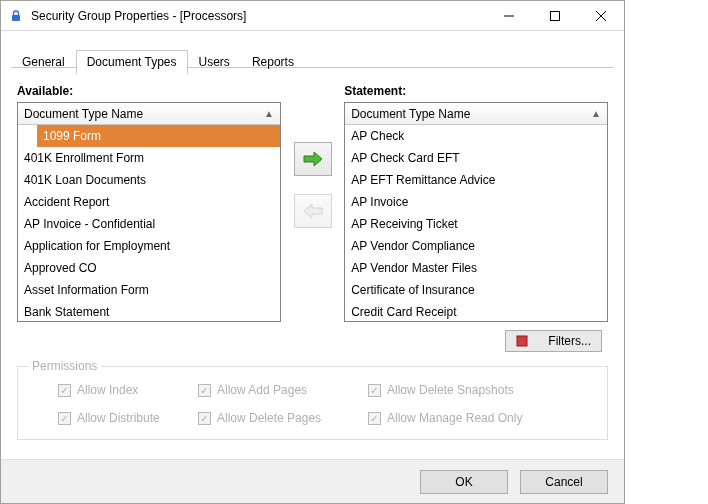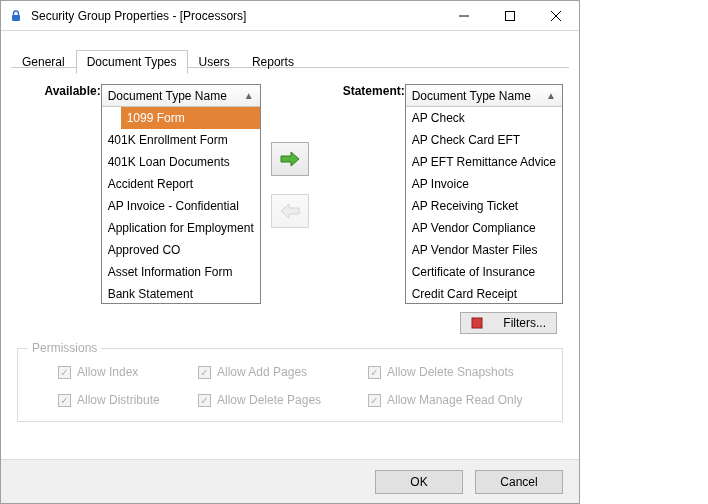--- a/index.html
+++ b/index.html
@@ -7,21 +7,21 @@
   body {
     font-family: "Segoe UI", Tahoma, sans-serif;
     font-size: 12px;
     background: #fff;
     color: #000;
     width: 708px;
     height: 504px;
     overflow: hidden;
   }
   .window {
-    width: 580px;
+    width: 625px;
     height: 504px;
     border: 1px solid #a0a0a0;
     display: flex;
     flex-direction: column;
     background: #fff;
   }
   .titlebar {
     height: 30px;
     display: flex;
     align-items: center;
@@ -83,21 +83,21 @@
     flex-direction: column;
     padding: 16px 6px 0 6px;
   }
   .lists-row {
     display: flex;
     align-items: flex-start;
   }
   .list-col {
     width: 300px;
     display: flex;
-    flex-direction: row;
+    flex-direction: column;
     justify-content: flex-end;
   }
   .list-col .label {
     font-weight: bold;
     margin-bottom: 4px;
   }
   .listbox {
     border: 1px solid #838383;
     height: 220px;
     display: flex;

